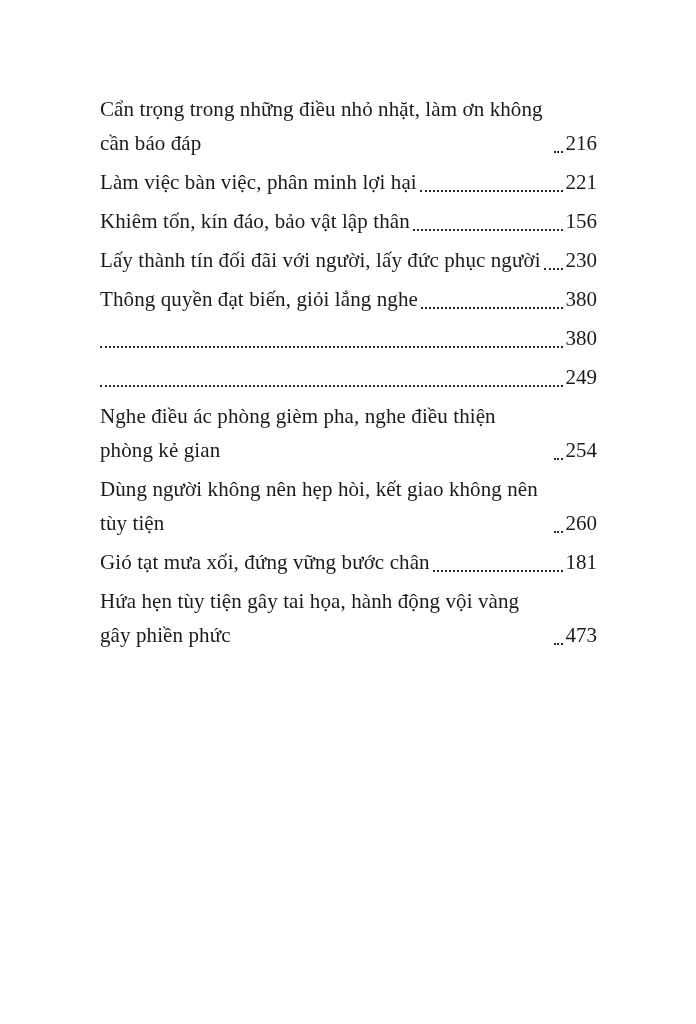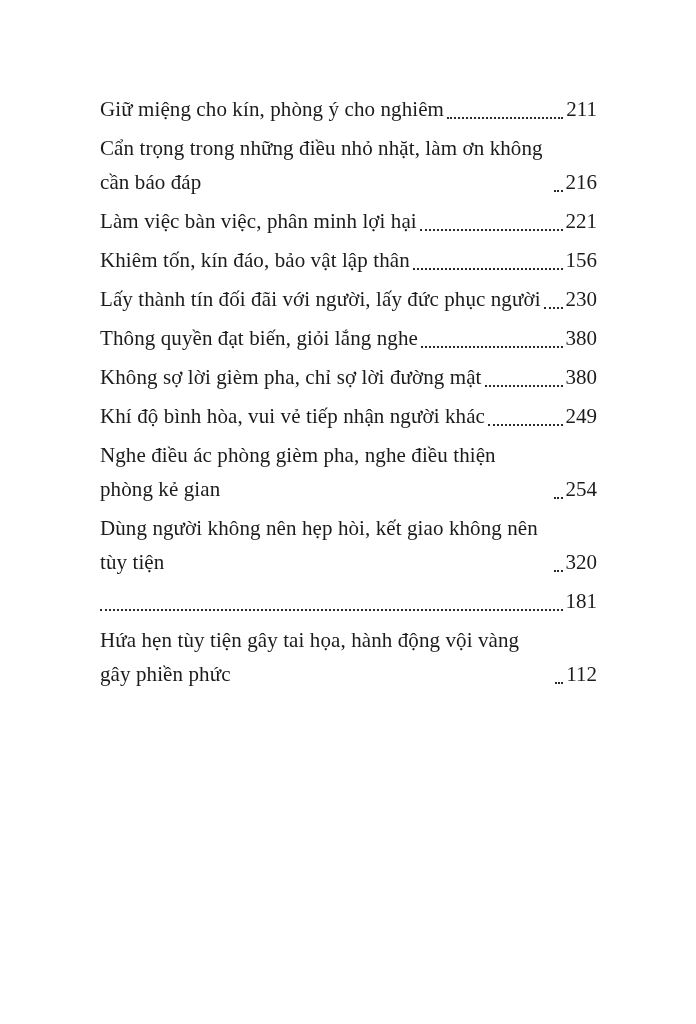--- a/index.html
+++ b/index.html
@@ -51,25 +51,20 @@
   .toc-page-num {
     flex: 0 0 auto;
     text-align: right;
   }
 </style>
 </head>
 <body>
 
 <div class="page">
   <ol class="toc" id="toc-list">
-  <li class="toc-entry">
-    <span class="toc-title">Giữ miệng cho kín, phòng ý cho nghiêm</span>
-    <span class="toc-leader"></span>
-    <span class="toc-page-num">211</span>
-  </li>
 
   <li class="toc-entry">
     <span class="toc-title">Cẩn trọng trong những điều nhỏ nhặt, làm ơn không cần báo đáp</span>
     <span class="toc-leader"></span>
     <span class="toc-page-num">216</span>
   </li>
 
   <li class="toc-entry">
     <span class="toc-title">Làm việc bàn việc, phân minh lợi hại</span>
     <span class="toc-leader"></span>
@@ -89,47 +84,46 @@
   </li>
 
   <li class="toc-entry">
     <span class="toc-title">Thông quyền đạt biến, giỏi lắng nghe</span>
     <span class="toc-leader"></span>
     <span class="toc-page-num">380</span>
   </li>
 
 
   <li class="toc-entry">
-    <span class="toc-title">Không sợ lời gièm pha, chỉ sợ lời đường mật</span>
     <span class="toc-leader"></span>
     <span class="toc-page-num">380</span>
   </li>
 
   <li class="toc-entry">
-    <span class="toc-title">Khí độ bình hòa, vui vẻ tiếp nhận người khác</span>
     <span class="toc-leader"></span>
     <span class="toc-page-num">249</span>
   </li>
 
   <li class="toc-entry">
     <span class="toc-title">Nghe điều ác phòng gièm pha, nghe điều thiện phòng kẻ gian</span>
     <span class="toc-leader"></span>
     <span class="toc-page-num">254</span>
   </li>
 
   <li class="toc-entry">
     <span class="toc-title">Dùng người không nên hẹp hòi, kết giao không nên tùy tiện</span>
     <span class="toc-leader"></span>
-    <span class="toc-page-num">320</span>
+    <span class="toc-page-num">260</span>
   </li>
 
   <li class="toc-entry">
+    <span class="toc-title">Gió tạt mưa xối, đứng vững bước chân</span>
     <span class="toc-leader"></span>
     <span class="toc-page-num">181</span>
   </li>
 
   <li class="toc-entry">
     <span class="toc-title">Hứa hẹn tùy tiện gây tai họa, hành động vội vàng gây phiền phức</span>
     <span class="toc-leader"></span>
-    <span class="toc-page-num">112</span>
+    <span class="toc-page-num">473</span>
   </li>
 </ol>
 </div>
 
 </body></html>

